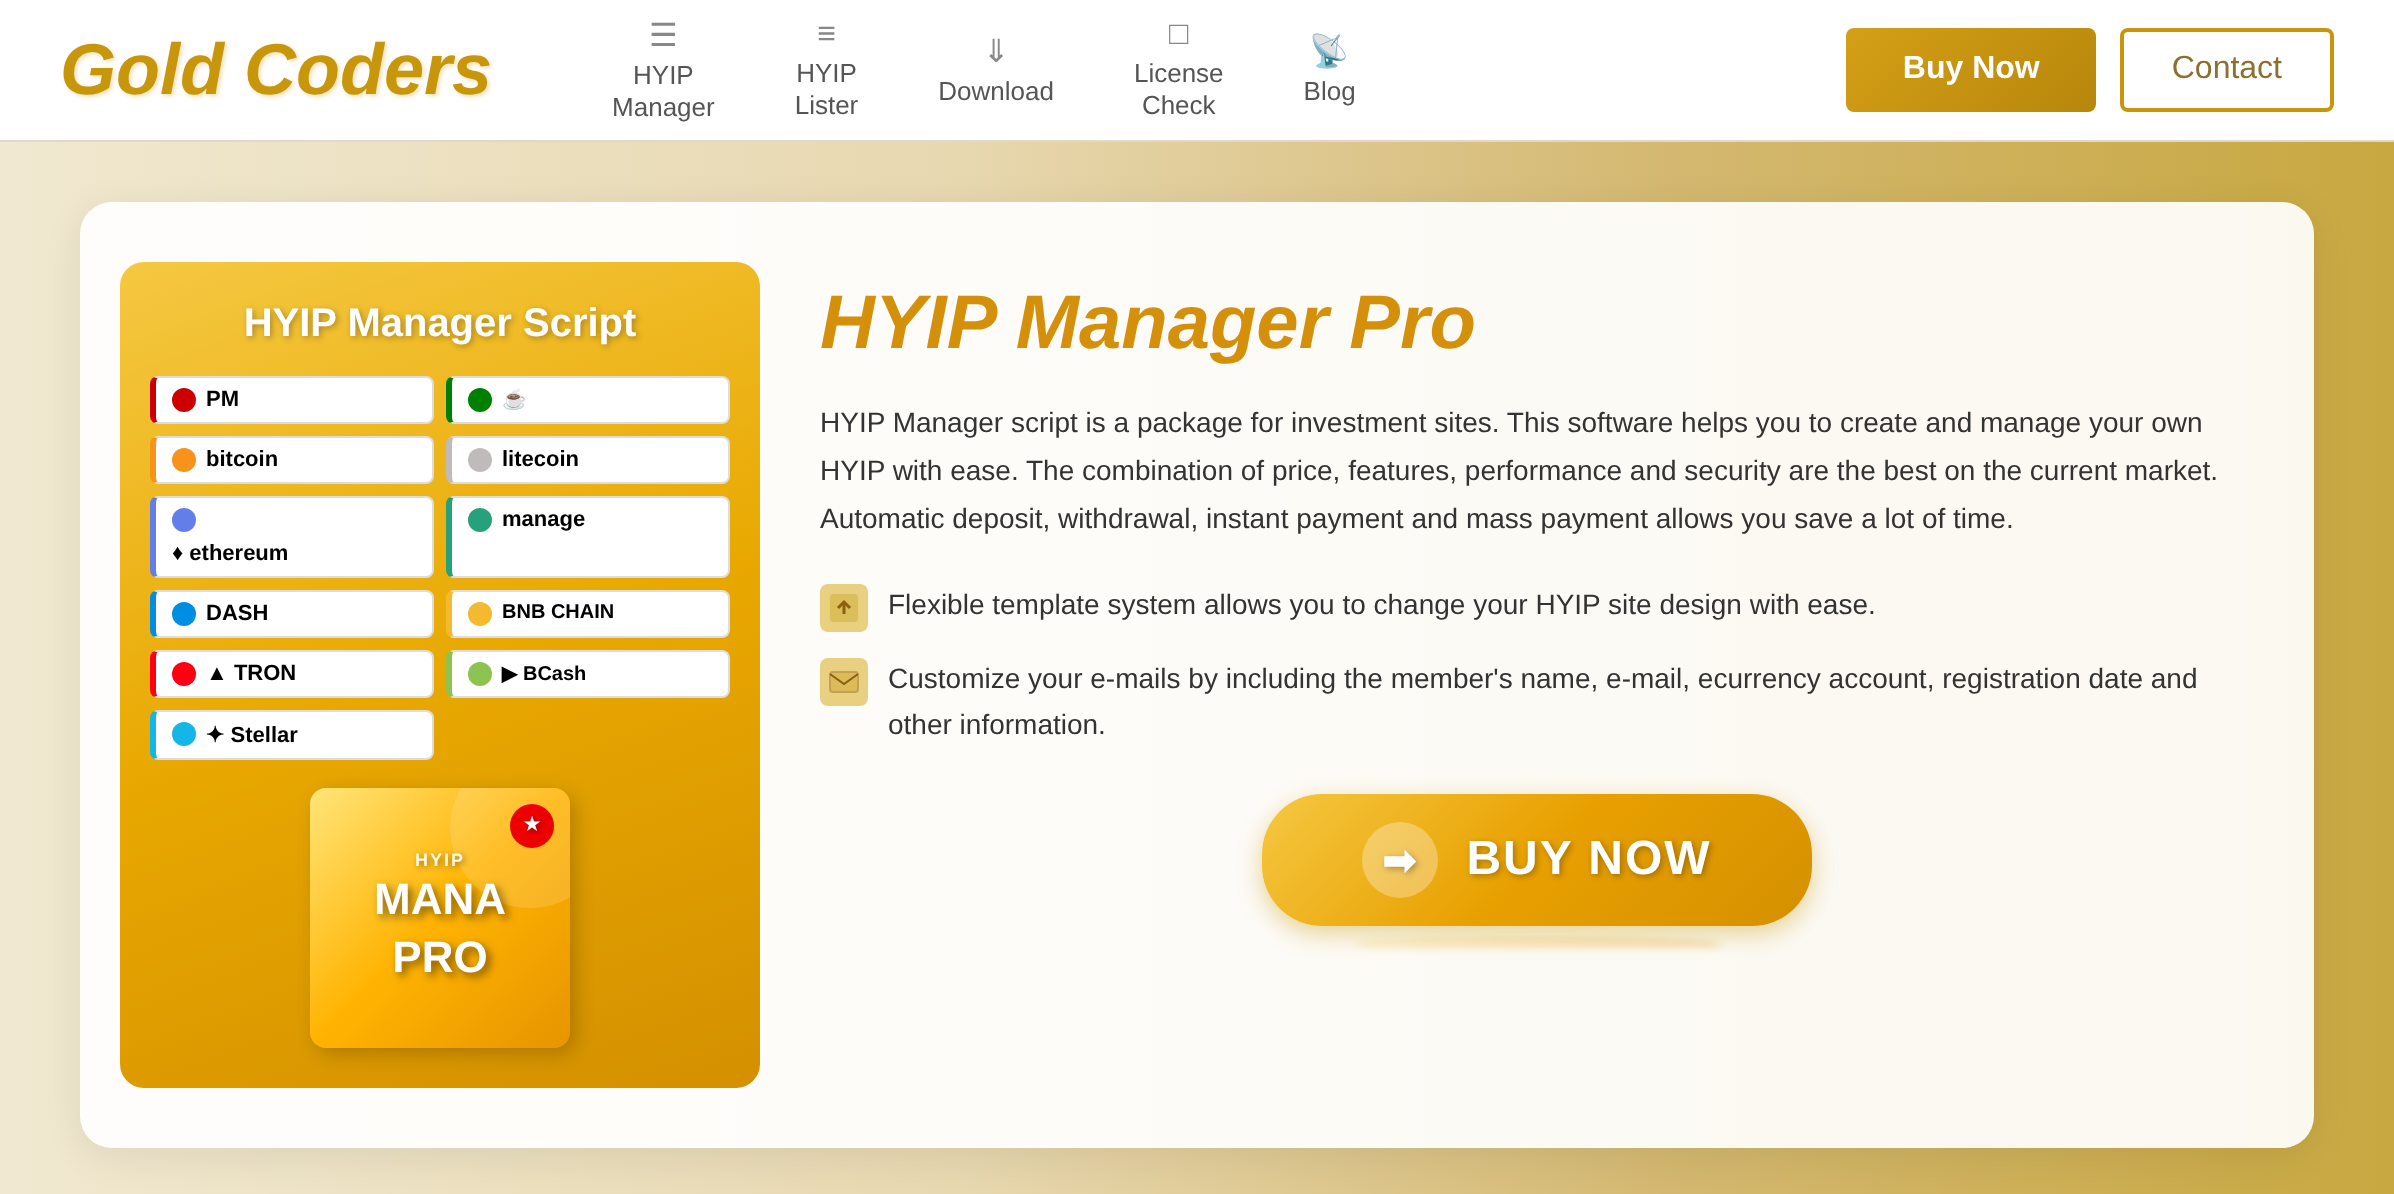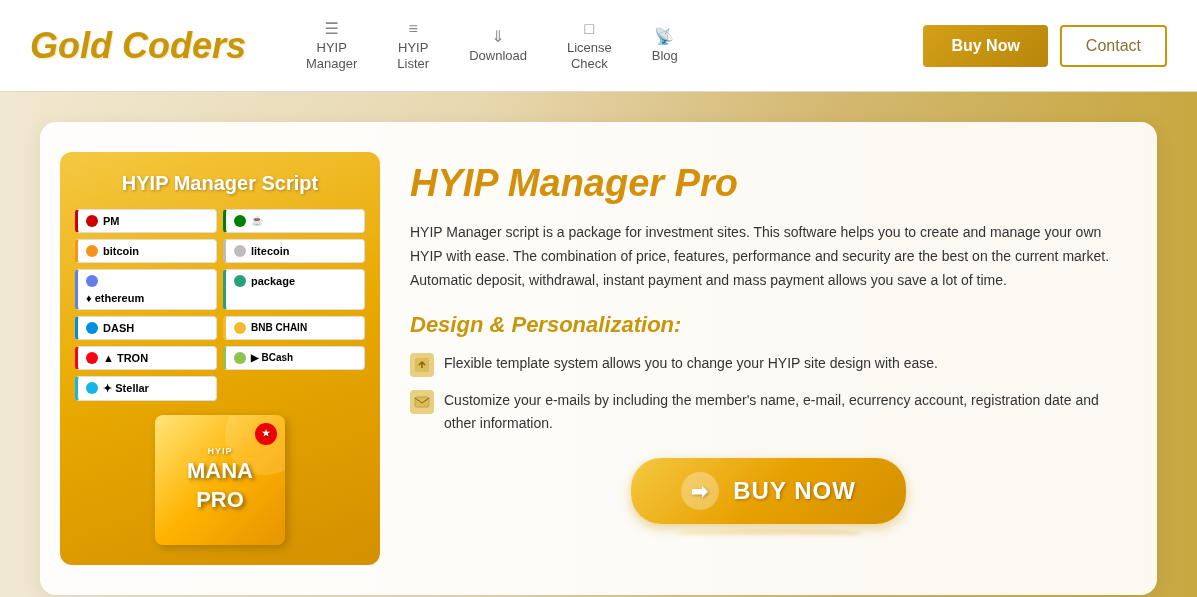--- a/index.html
+++ b/index.html
@@ -11,21 +11,21 @@
       overflow-x: hidden;
     }
 
     
     nav {
       background: #fff;
       border-bottom: 1px solid #e0d8c8;
       display: flex;
       align-items: center;
       padding: 0 30px;
-      height: 92px;
+      height: 71px;
     }
     .nav-logo {
       font-size: 36px;
       font-weight: bold;
       color: #c8960a;
       font-style: italic;
       margin-right: 60px;
       white-space: nowrap;
       text-shadow: 1px 1px 2px rgba(200,150,10,0.3);
     }
@@ -340,21 +340,21 @@
           <div class="crypto-dot ltc-dot"></div>
           <span>litecoin</span>
         </div>
 
         <div class="crypto-badge eth-badge">
           <div class="crypto-dot eth-dot"></div>
           <span>♦ ethereum</span>
         </div>
         <div class="crypto-badge tether-badge">
           <div class="crypto-dot tether-dot"></div>
-          <span>package</span>
+          <span>manage</span>
         </div>
 
         <div class="crypto-badge dash-badge">
           <div class="crypto-dot dash-dot"></div>
           <span>DASH</span>
         </div>
 
         <div class="crypto-badge bnb-badge">
           <div class="crypto-dot bnb-dot"></div>
           <span style="font-size:10px;">BNB CHAIN</span>
@@ -380,21 +380,20 @@
           <div style="font-size:22px;font-weight:900;color:#fff;text-shadow:2px 2px 4px rgba(0,0,0,0.5);">MANA</div>
           <div style="font-size:22px;font-weight:900;color:#fff;text-shadow:2px 2px 4px rgba(0,0,0,0.5);">PRO</div>
           <div style="position:absolute;top:8px;right:8px;background:#e00;color:#fff;border-radius:50%;width:22px;height:22px;display:flex;align-items:center;justify-content:center;font-size:9px;font-weight:bold;">★</div>
         </div>
       </div>
     </div>
 
     <div class="right-panel">
       <h1 class="product-title">HYIP Manager Pro</h1>
       <p class="product-desc">HYIP Manager script is a package for investment sites. This software helps you to create and manage your own HYIP with ease. The combination of price, features, performance and security are the best on the current market. Automatic deposit, withdrawal, instant payment and mass payment allows you save a lot of time.</p>
-      <h2 class="section-title">Design &amp; Personalization:</h2>
 
       <div class="feature-item">
         <div class="feature-icon">
           <svg width="16" height="16" viewBox="0 0 16 16" fill="none">
             <rect x="1" y="1" width="14" height="14" rx="2" fill="#c8a020" opacity="0.4"></rect>
             <path d="M5 8 L8 5 L11 8" stroke="#8b6010" stroke-width="1.5" fill="none"></path>
             <path d="M8 5 L8 11" stroke="#8b6010" stroke-width="1.5"></path>
           </svg>
         </div>
         <span>Flexible template system allows you to change your HYIP site design with ease.</span>

